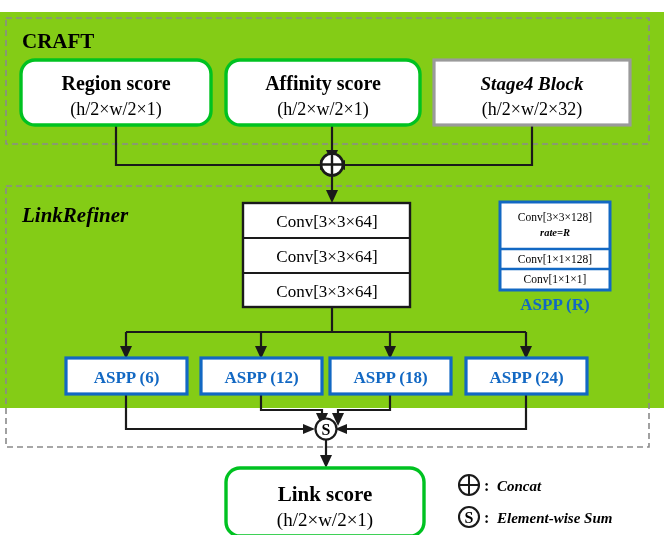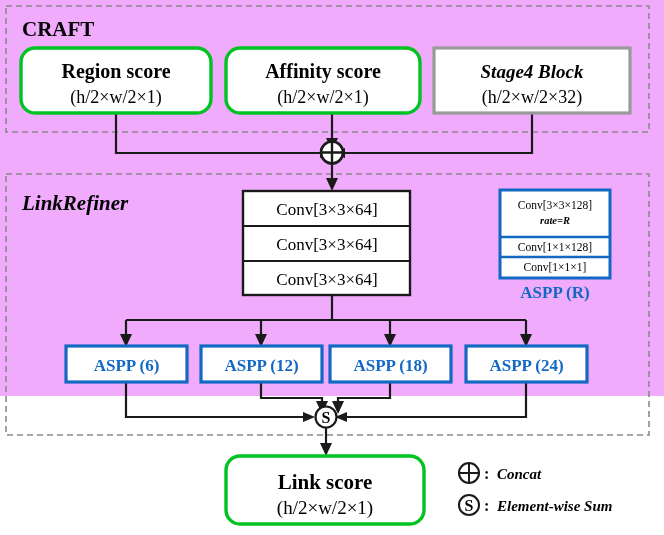--- a/index.html
+++ b/index.html
@@ -1,17 +1,17 @@
 <!DOCTYPE html>
 <html><head>
 <meta charset="utf-8">
 <style>
   html,body{margin:0;padding:0;background:#ffffff;}
   body{width:664px;height:535px;overflow:hidden;font-family:"Liberation Serif",serif;}
-  #stage{position:relative;width:664px;height:396px;background:#f0abfc;}
+  #stage{position:relative;width:664px;height:396px;background:#84cc16;margin-top:12px;}
   svg{position:absolute;left:0;top:0;width:664px;height:535px;}
   .grp-label{font-family:"Liberation Serif",serif;font-weight:bold;fill:#000;}
   .grp-label.ital{font-style:italic;}
   .boxtxt{font-family:"Liberation Serif",serif;fill:#000;text-anchor:middle;}
   .boxtxt.b{font-weight:bold;}
   .boxtxt.bi{font-weight:bold;font-style:italic;}
   .convtxt{font-family:"Liberation Serif",serif;fill:#000;text-anchor:middle;font-size:17px;}
   .aspptxt{font-family:"Liberation Serif",serif;fill:#1268c3;text-anchor:middle;font-weight:bold;font-size:17px;}
   .minitxt{font-family:"Liberation Serif",serif;fill:#000;text-anchor:middle;font-size:11.5px;}
   .minitxt.it{font-style:italic;font-weight:bold;font-size:10.5px;}

